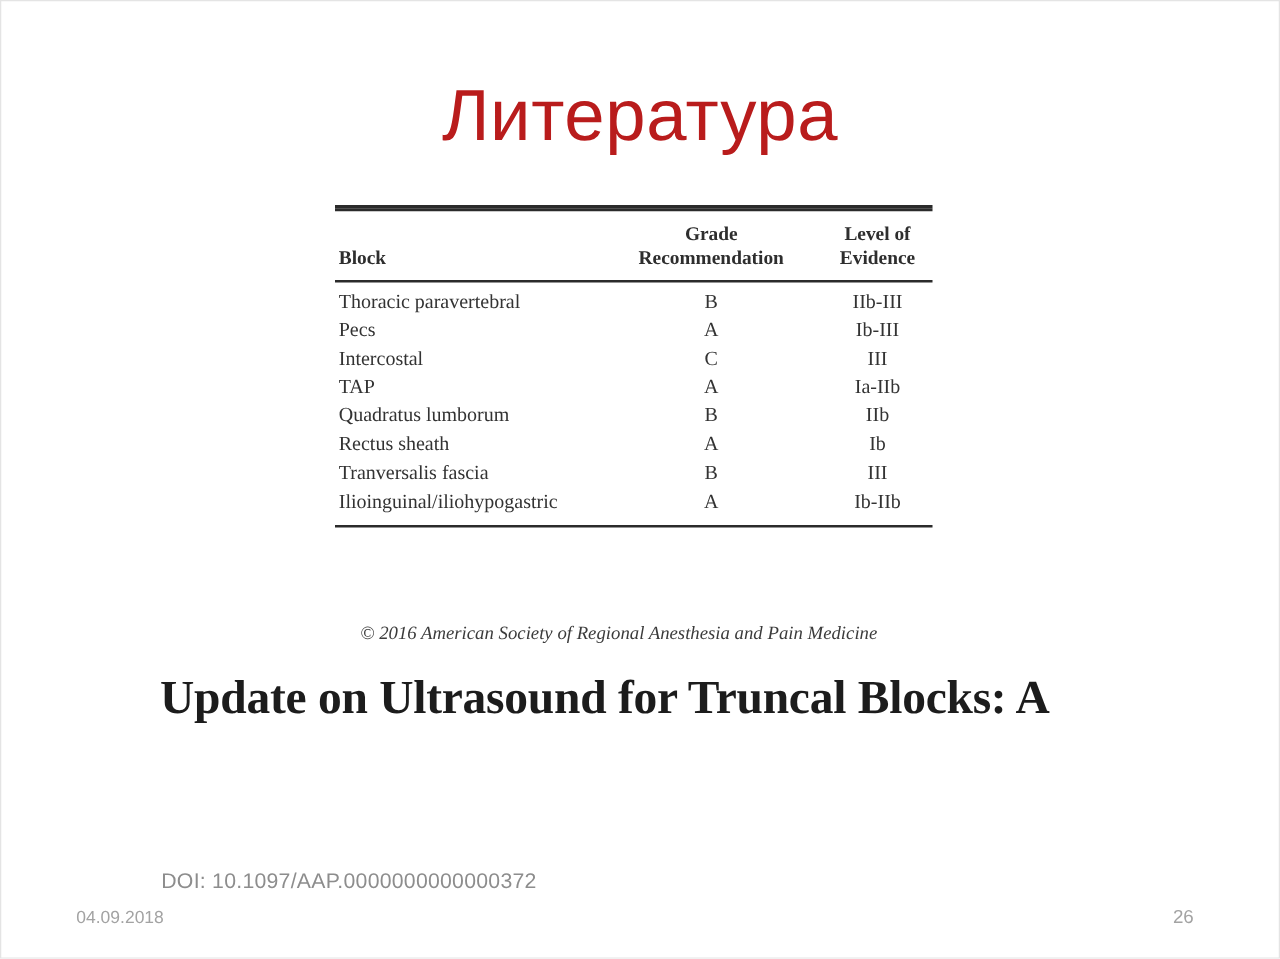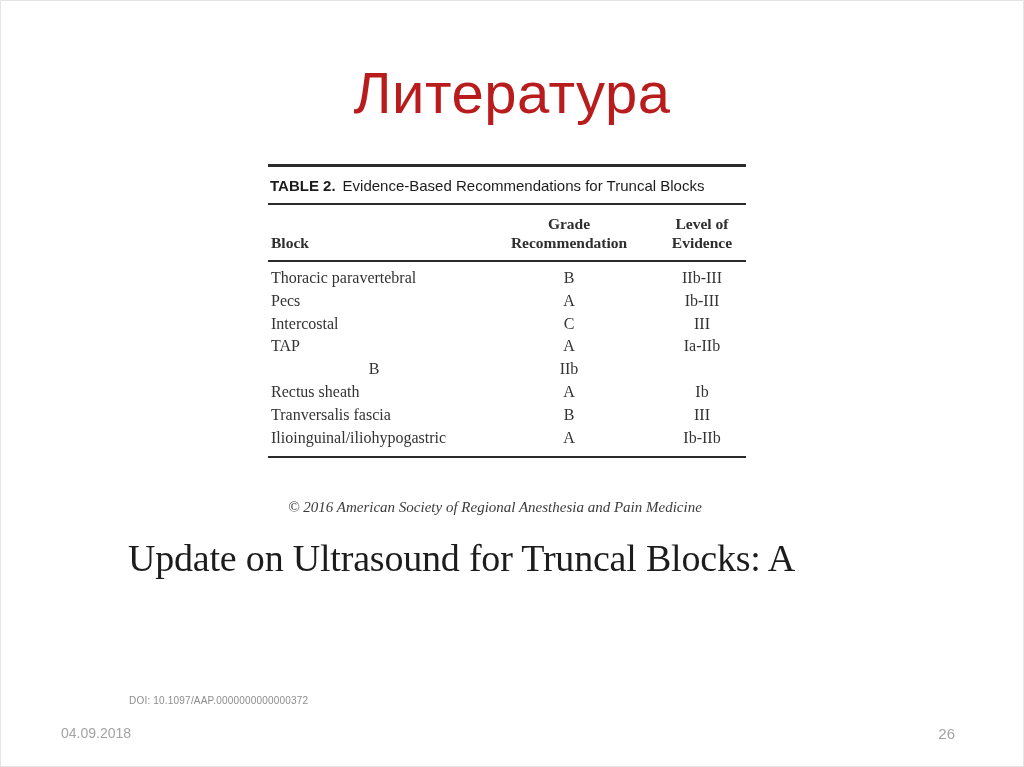--- a/index.html
+++ b/index.html
@@ -93,21 +93,21 @@
   }
 
   
   .paper-title {
     position: absolute;
     left: 127px;
     top: 534px;
     font-family: "Liberation Serif", serif;
     font-size: 38px;
     line-height: 47px;
-    font-weight: 400;
+    font-weight: 700;
     color: #1c1c1c;
     letter-spacing: -0.2px;
     white-space: nowrap;
   }
 
   
   .article-line {
     position: absolute;
     left: 128px;
     top: 656px;
@@ -118,21 +118,21 @@
   }
   .article-label { font-weight: 700; color: #3a3a3a; margin-right: 8px; }
   .article-in { font-style: italic; color: #c3c3c3; margin-right: 8px; }
 
   
   .doi-line {
     position: absolute;
     left: 128px;
     top: 694px;
     font-family: "Liberation Sans", sans-serif;
-    font-size: 10px;
+    font-size: 17px;
     color: #8d8d8d;
     letter-spacing: 0.2px;
     white-space: nowrap;
   }
 
   
   .footer-date {
     position: absolute;
     left: 60px;
     top: 724px;
@@ -152,23 +152,20 @@
 </head>
 <body>
 
 <div id="slide">
 
   <div class="slide-title">Литература</div>
 
   <div class="journal-table">
     <div class="rule-thick"></div>
 
-    <div class="t-caption">
-      <span class="cap-label">TABLE 2.</span><span>Evidence-Based Recommendations for Truncal Blocks</span>
-    </div>
 
     <div class="rule-thin"></div>
 
     <div class="t-grid t-head">
       <div class="hl">Block</div>
       <div class="hc">
         <div>Grade</div>
         <div>Recommendation</div>
       </div>
       <div class="hc">
@@ -194,20 +191,21 @@
         <div class="c-block">Intercostal</div>
         <div class="c-grade">C</div>
         <div class="c-level">III</div>
       </div>
       <div class="trow">
         <div class="c-block">TAP</div>
         <div class="c-grade">A</div>
         <div class="c-level">Ia-IIb</div>
       </div>
       <div class="trow">
+        <div class="c-block">Quadratus lumborum</div>
         <div class="c-grade">B</div>
         <div class="c-level">IIb</div>
       </div>
       <div class="trow">
         <div class="c-block">Rectus sheath</div>
         <div class="c-grade">A</div>
         <div class="c-level">Ib</div>
       </div>
       <div class="trow">
         <div class="c-block">Tranversalis fascia</div>

